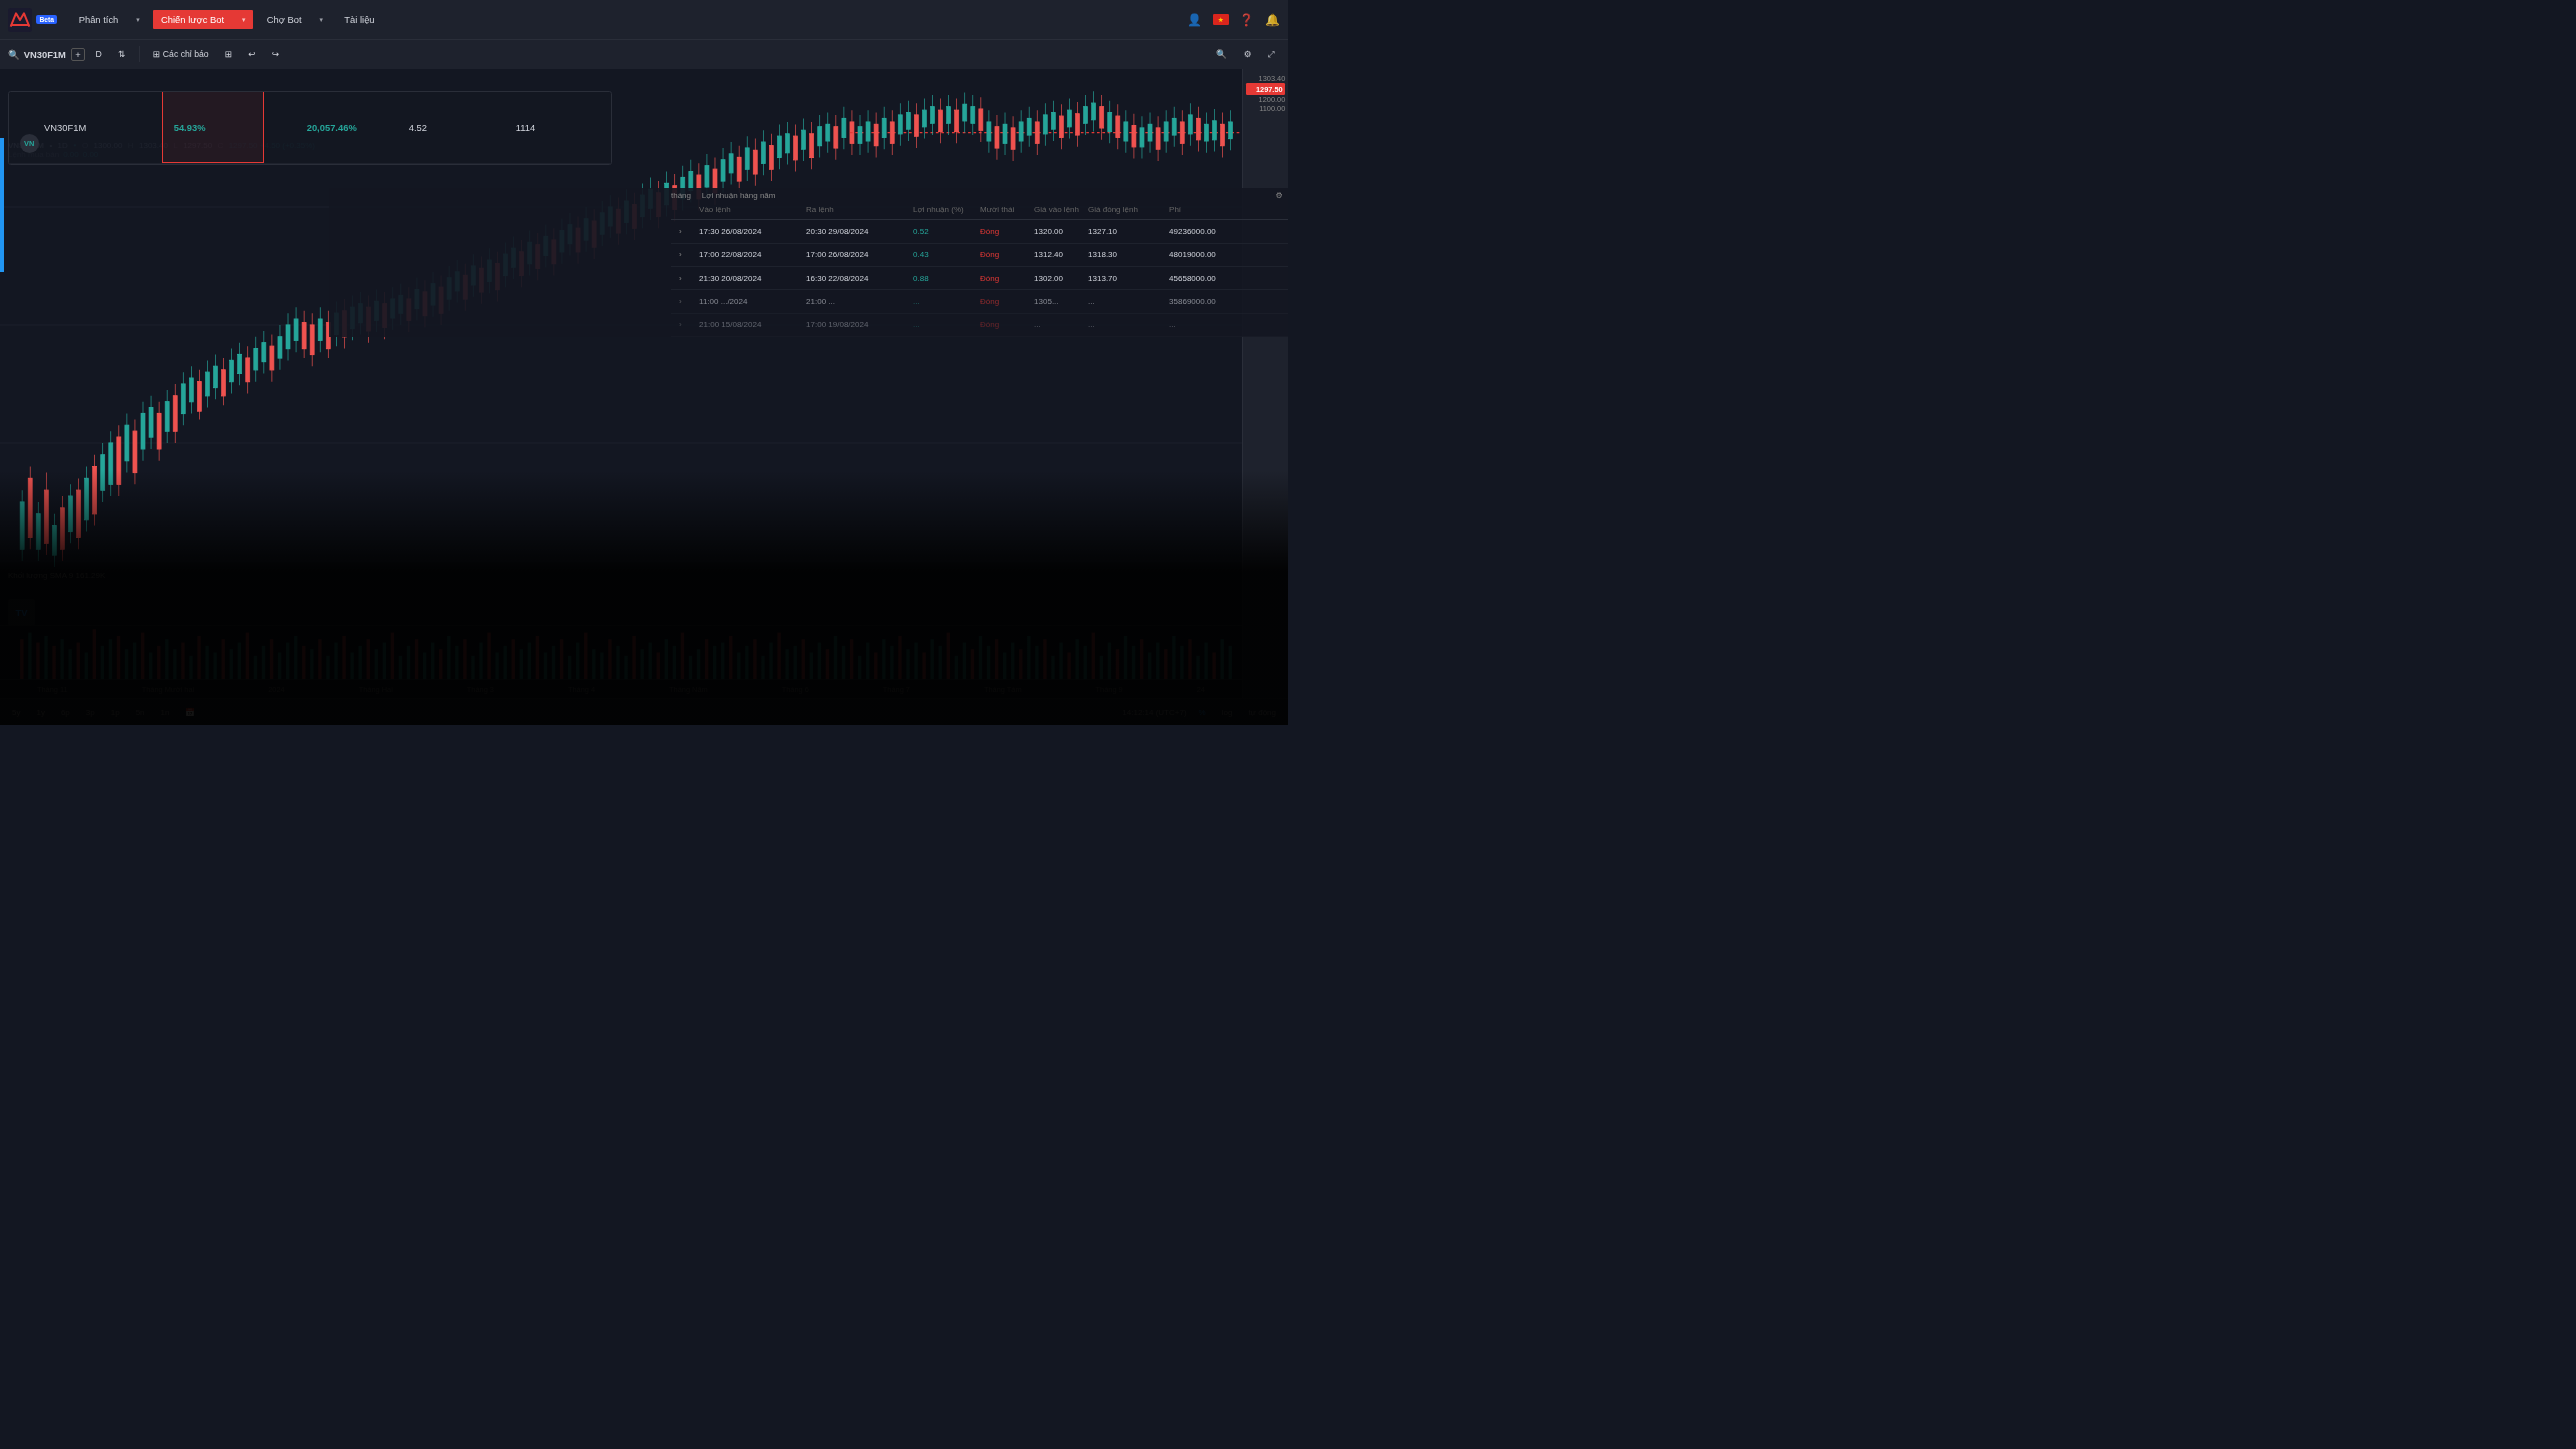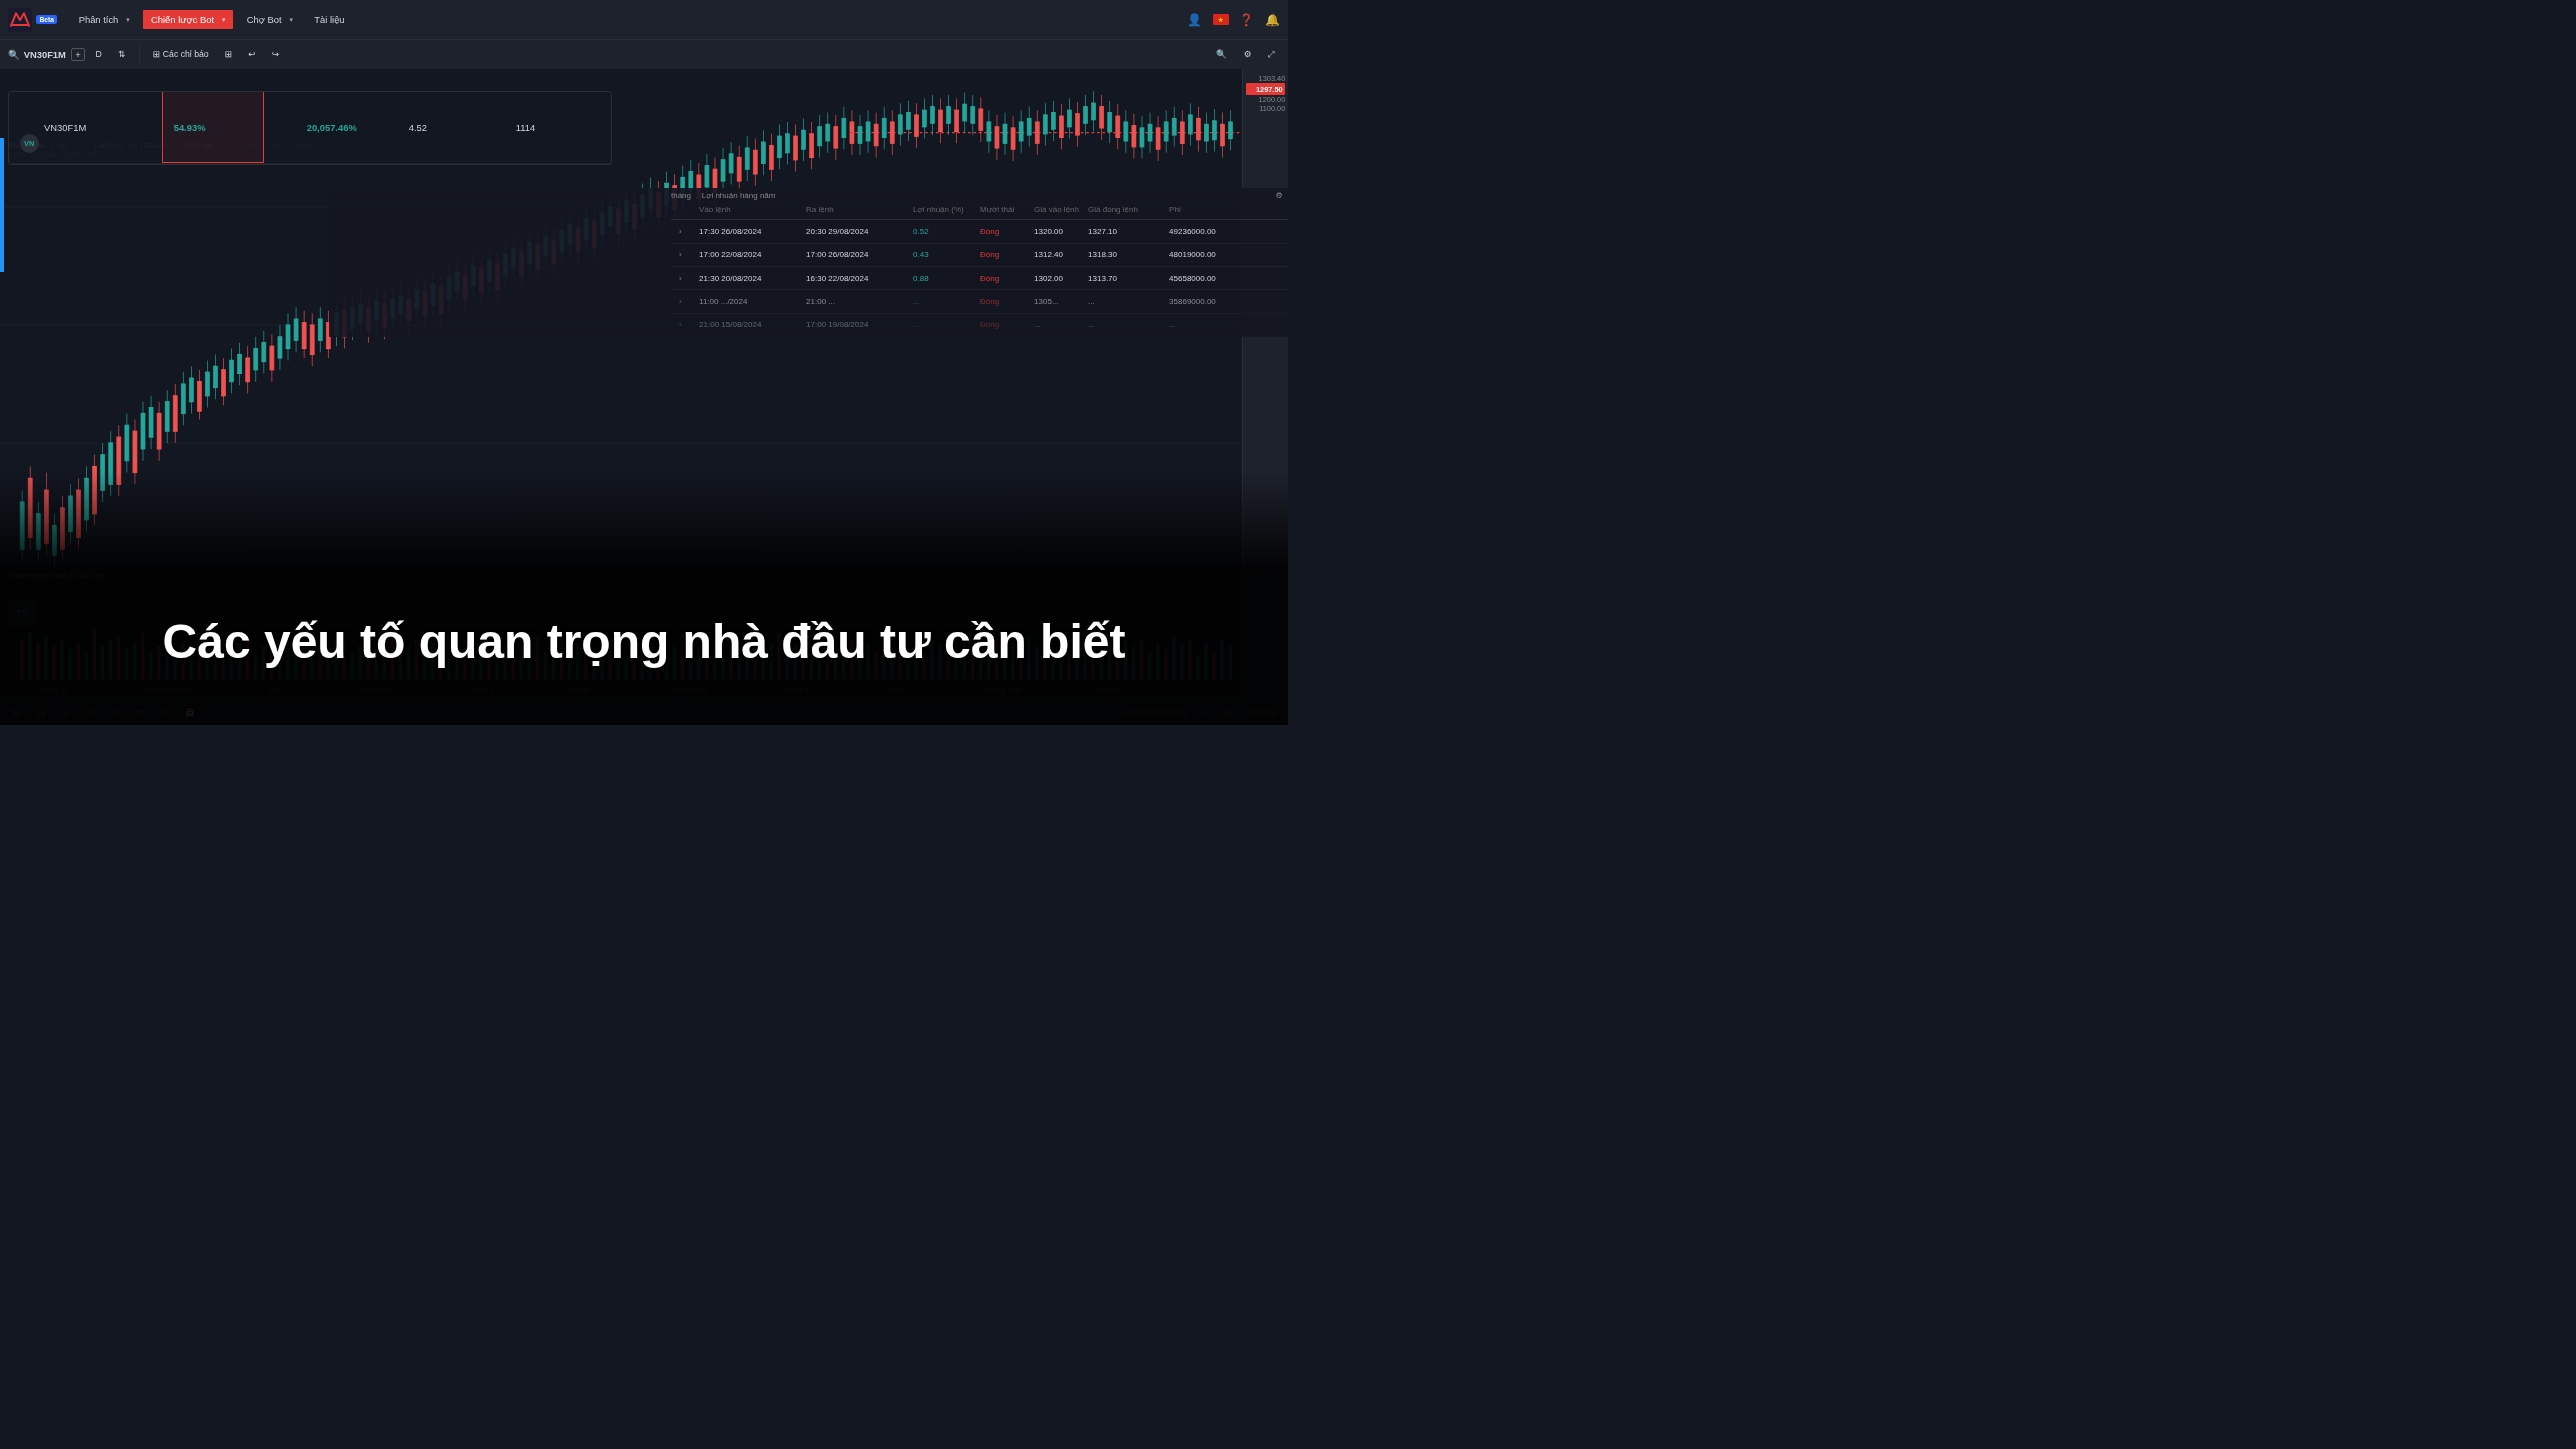--- a/index.html
+++ b/index.html
@@ -39,21 +39,21 @@
       background: #2962ff;
       color: #fff;
       font-size: 6.7px;
       padding: 1.3px 3.4px;
       border-radius: 2px;
       font-weight: 600;
     }
     .nav-item {
       display: flex;
       align-items: center;
-      gap: 8px;
+      gap: 18px;
       padding: 4px 8px;
       cursor: pointer;
       border-radius: 2.7px;
       font-size: 9.4px;
       color: #d1d4dc;
       white-space: nowrap;
     }
     .nav-item.active {
       background: #e53935;
       color: #fff;
@@ -1476,15 +1476,14 @@
   bottom: 0;
   left: 0;
   right: 0;
   height: 255px;
   background: linear-gradient(to top, rgba(0,0,0,0.92) 60%, rgba(0,0,0,0.0) 100%);
   z-index: 150;
   pointer-events: none;
 "></div>
 
 <div class="subtitle-overlay">
-  <div class="subtitle-line2">Các yếu tố quan trọng nhà đầu tư cần biết</div>
 </div>
 
 
 </body></html>

